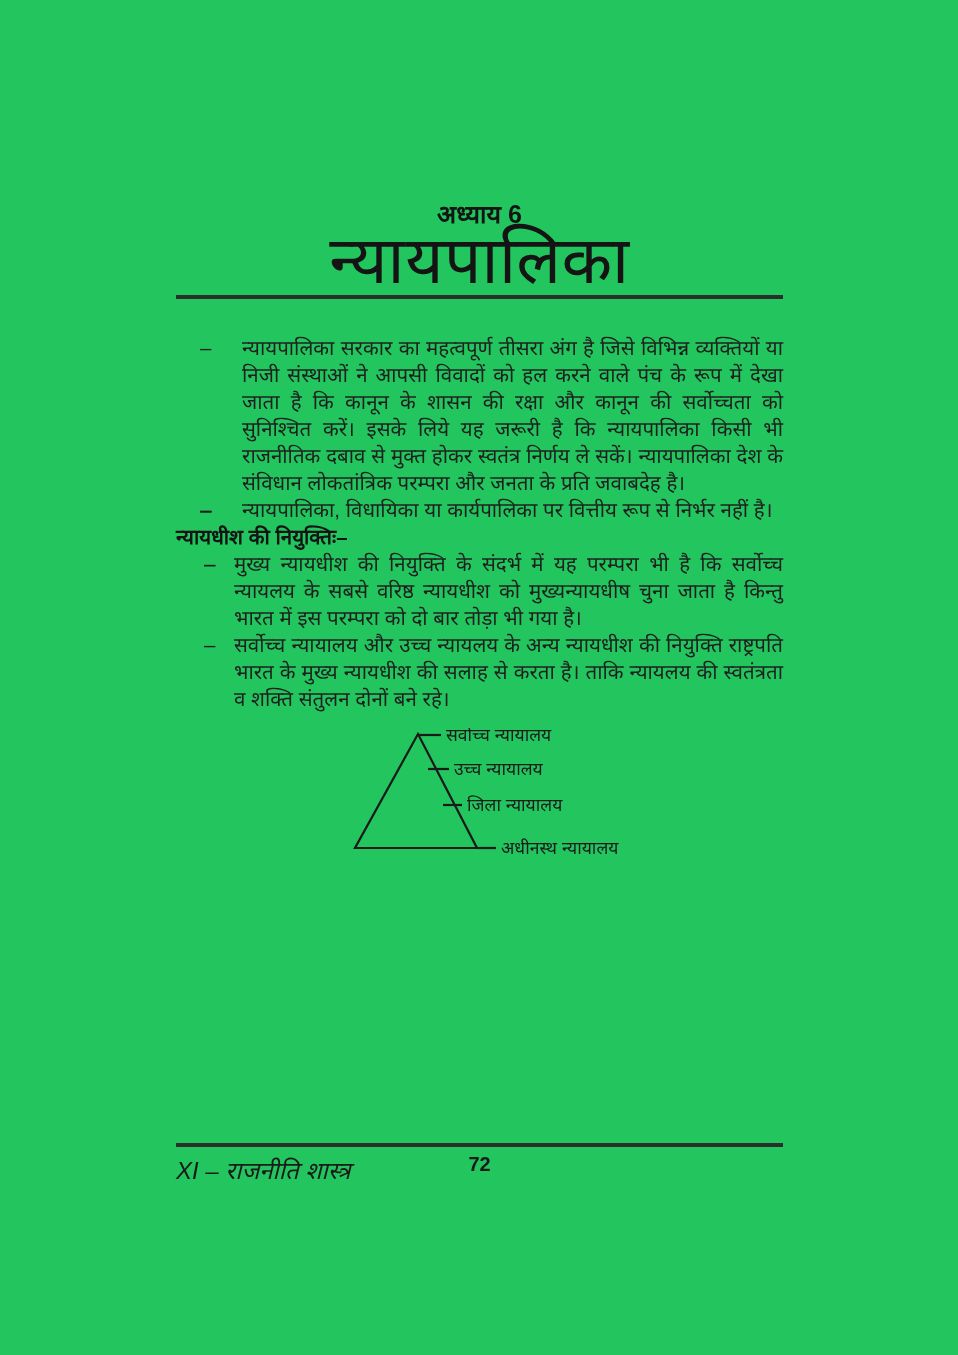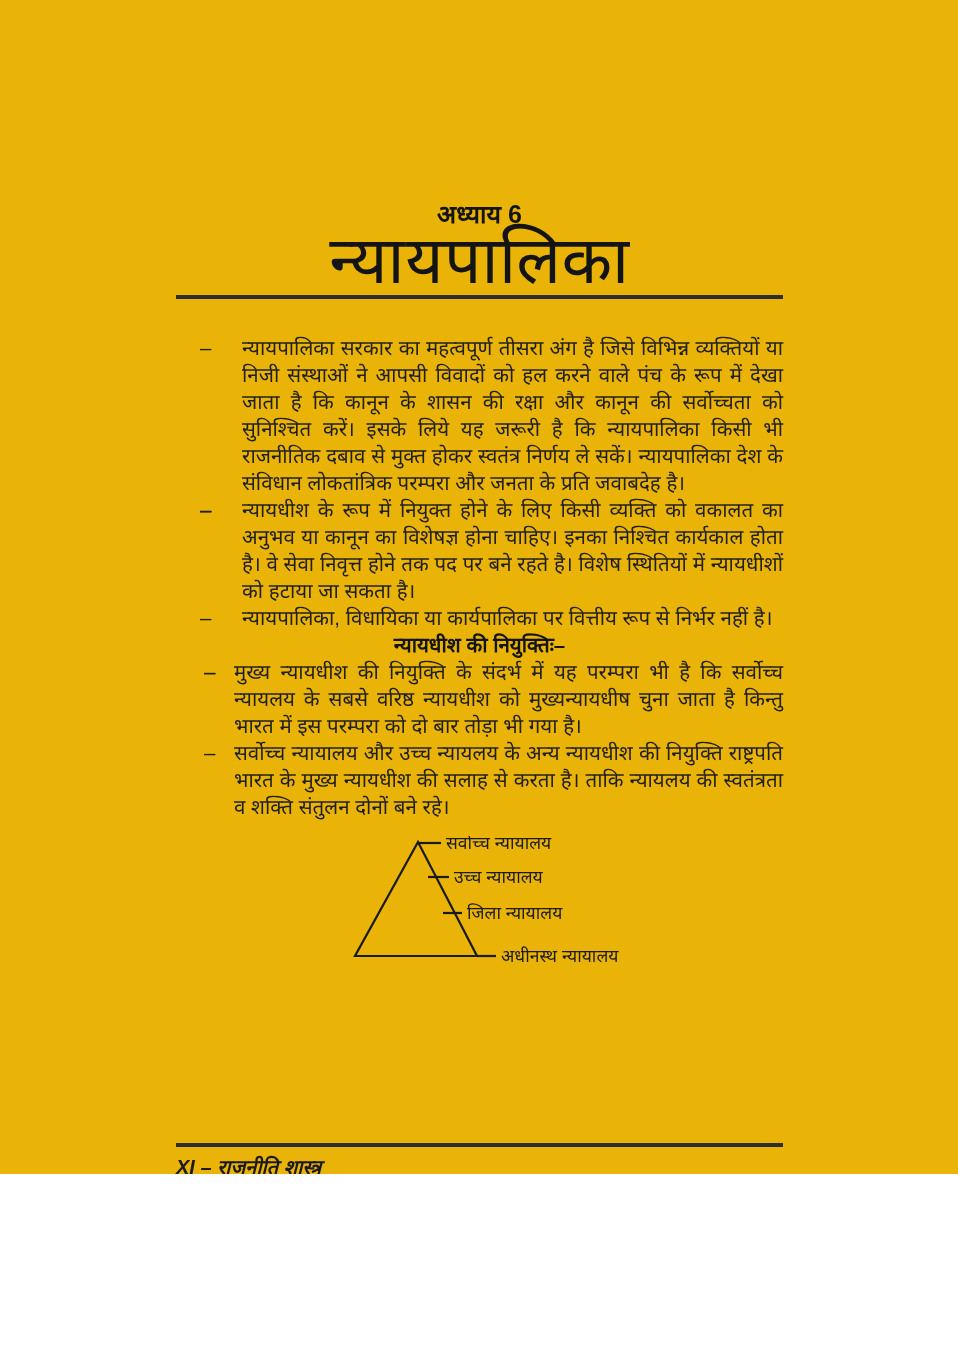--- a/index.html
+++ b/index.html
@@ -1,20 +1,20 @@
 <!DOCTYPE html>
 <html lang="hi"><head>
 <meta charset="utf-8">
 <style>
   html, body { margin: 0; padding: 0; background: #ffffff; }
   .page {
     position: relative;
     width: 958px;
-    height: 1174px;
-    background: #eab308;
+    height: 1355px;
+    background: #22c55e;
     overflow: hidden;
     font-family: "Liberation Sans", sans-serif;
     color: #1f1f1f;
   }
   .content {
     position: absolute;
     left: 176px;
     top: 198px;
     width: 607px;
   }
@@ -51,21 +51,21 @@
   .bullet .dash {
     position: absolute;
     left: 24px;
     top: 0;
   }
   .bullet.sub { padding-left: 58px; }
   .bullet.sub .dash { left: 28px; }
   .sec-heading {
     font-weight: 700;
     color: #141414;
-    text-align: center;
+    text-align: left;
   }
   .pyramid {
     position: relative;
     margin-left: 172px;
     margin-top: 16px;
     width: 320px;
     height: 134px;
   }
   .pyramid svg { display: block; }
   .pyramid text {
@@ -85,22 +85,22 @@
   }
   .footer-row {
     position: relative;
     margin-top: 6px;
     height: 26px;
   }
   .footer-book {
     position: absolute;
     left: 0;
     top: 0;
-    font-size: 20px;
-    font-weight: 700;
+    font-size: 24px;
+    font-weight: 400;
     font-style: italic;
     color: #1a1a1a;
   }
   .footer-pagenum {
     position: absolute;
     left: 0;
     width: 100%;
     text-align: center;
     top: 0;
     font-size: 20px;
@@ -125,21 +125,20 @@
         <span>न्यायपालिका सरकार का महत्वपूर्ण तीसरा अंग है जिसे विभिन्न व्यक्तियों या निजी संस्थाओं ने आपसी विवादों को हल करने वाले पंच के रूप में देखा जाता है कि कानून के शासन की रक्षा और कानून की सर्वोच्चता को सुनिश्चित करें। इसके लिये यह जरूरी है कि न्यायपालिका किसी भी राजनीतिक दबाव से मुक्त होकर स्वतंत्र निर्णय ले सकें। न्यायपालिका देश के संविधान लोकतांत्रिक परम्परा और जनता के प्रति जवाबदेह है।</span>
       </div>
       <div class="bullet">
         <span class="dash">–</span>
       </div>
       <div class="bullet">
         <span class="dash">–</span>
       </div>
       <div class="bullet">
         <span class="dash">–</span>
-        <span>न्यायधीश के रूप में नियुक्त होने के लिए किसी व्यक्ति को वकालत का अनुभव या कानून का विशेषज्ञ होना चाहिए। इनका निश्चित कार्यकाल होता है। वे सेवा निवृत्त होने तक पद पर बने रहते है। विशेष स्थितियों में न्यायधीशों को हटाया जा सकता है।</span>
       </div>
       <div class="bullet">
         <span class="dash">–</span>
         <span>न्यायपालिका, विधायिका या कार्यपालिका पर वित्तीय रूप से निर्भर नहीं है।</span>
       </div>
 
       <div class="sec-heading">न्यायधीश की नियुक्तिः–</div>
 
       <div class="bullet sub">
         <span class="dash">–</span>
@@ -168,15 +167,16 @@
         </svg>
       </div>
 
     </div>
   </div>
 
   <div class="footer">
     <div class="footer-rule"></div>
     <div class="footer-row">
       <span class="footer-book">XI – राजनीति शास्त्र</span>
+      <span class="footer-pagenum">72</span>
     </div>
   </div>
 </div>
 
 </body></html>

